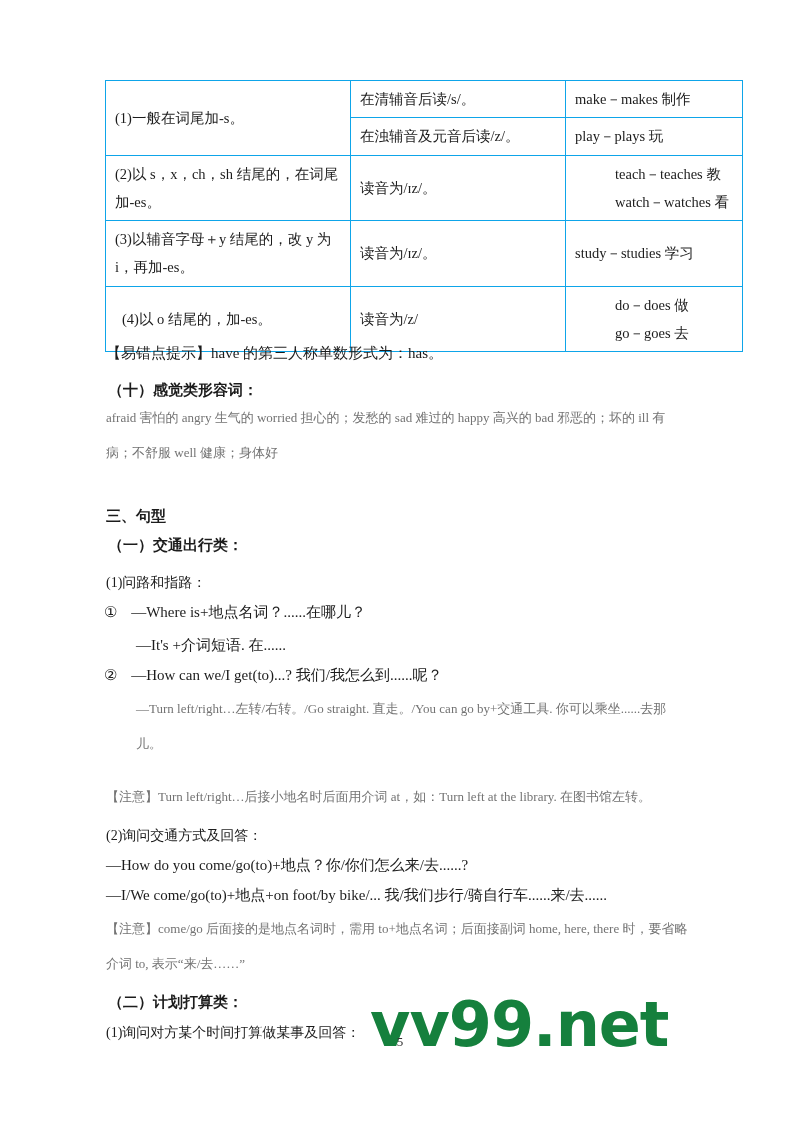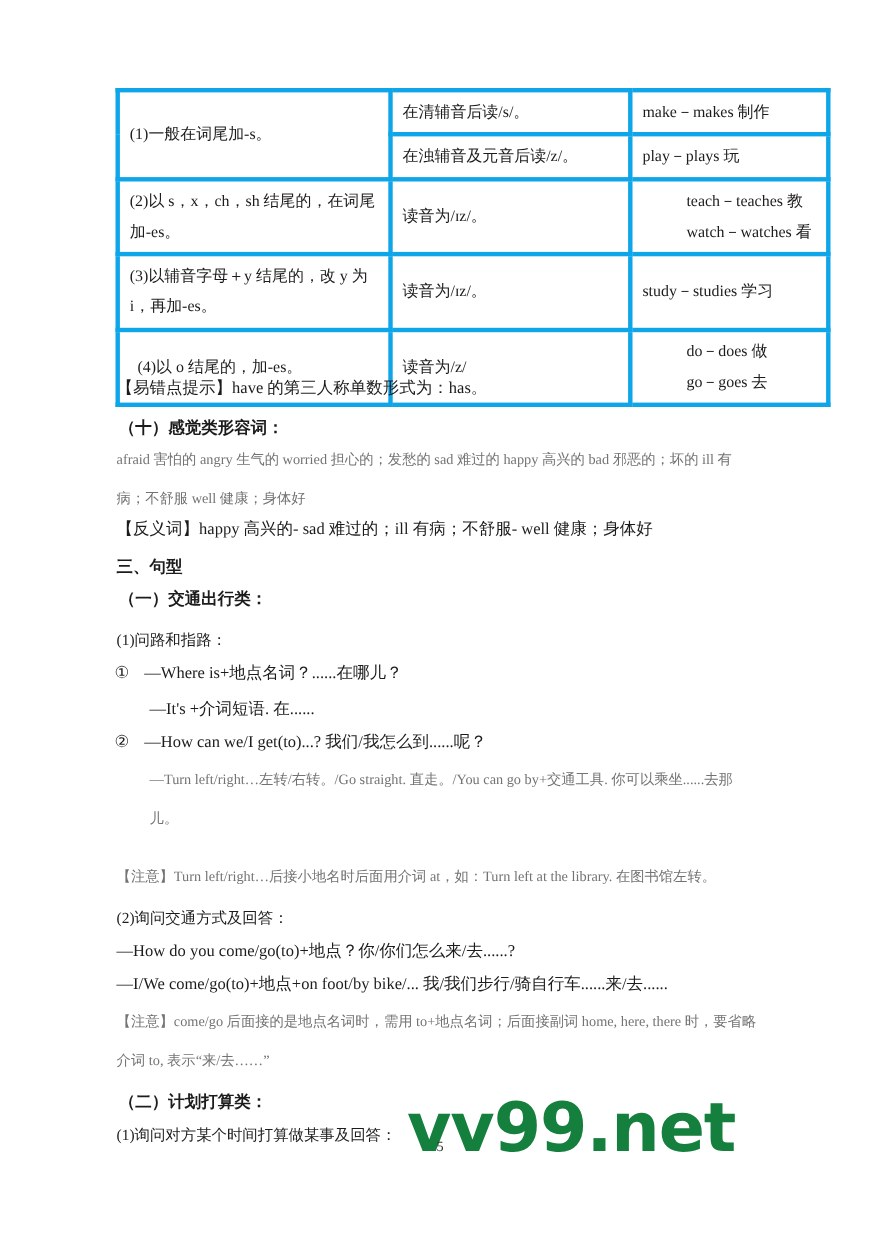--- a/index.html
+++ b/index.html
@@ -42,21 +42,21 @@
   
   #rules-table {
     position: absolute;
     left: 105px;
     top: 80px;
     width: 580px;
     border-collapse: collapse;
     table-layout: fixed;
   }
   #rules-table td {
-    border: 4px solid #0ea5e9;
+    border: 1px solid #0ea5e9;
     font-size: 14.5px;
     line-height: 1.95;
     padding: 4px 9px 4px 9px;
     vertical-align: middle;
     color: #1c1c1c;
   }
   .col-rule  { width: 226px; }
   .col-sound { width: 196px; }
   .col-ex    { width: 158px; }
   .cell-pad-sm { padding-top: 6px; padding-bottom: 6px; }
@@ -138,21 +138,20 @@
       </tr>
     </tbody>
   </table>
 
   <div class="line" style="top:342px;">【易错点提示】have 的第三人称单数形式为：has。</div>
 
   <div class="line bold" style="top:379px; left:108px;">（十）感觉类形容词：</div>
 
   <div class="para" style="top:400px;">afraid 害怕的 angry 生气的 worried 担心的；发愁的 sad 难过的 happy 高兴的 bad 邪恶的；坏的 ill 有病；不舒服 well 健康；身体好</div>
 
-  <div class="line" style="top:470px;">【反义词】happy 高兴的- sad 难过的；ill 有病；不舒服- well 健康；身体好</div>
 
   <div class="line bold" style="top:505px;">三、句型</div>
 
   <div class="line bold" style="top:534px; left:108px;">（一）交通出行类：</div>
 
   <div class="line small" style="top:572px;">(1)问路和指路：</div>
 
   <div class="line indent1" style="top:601px;">
     <span>①</span>
     <span style="display:inline-block;width:10px;"></span><span>—Where is+地点名词？......在哪儿？</span>

